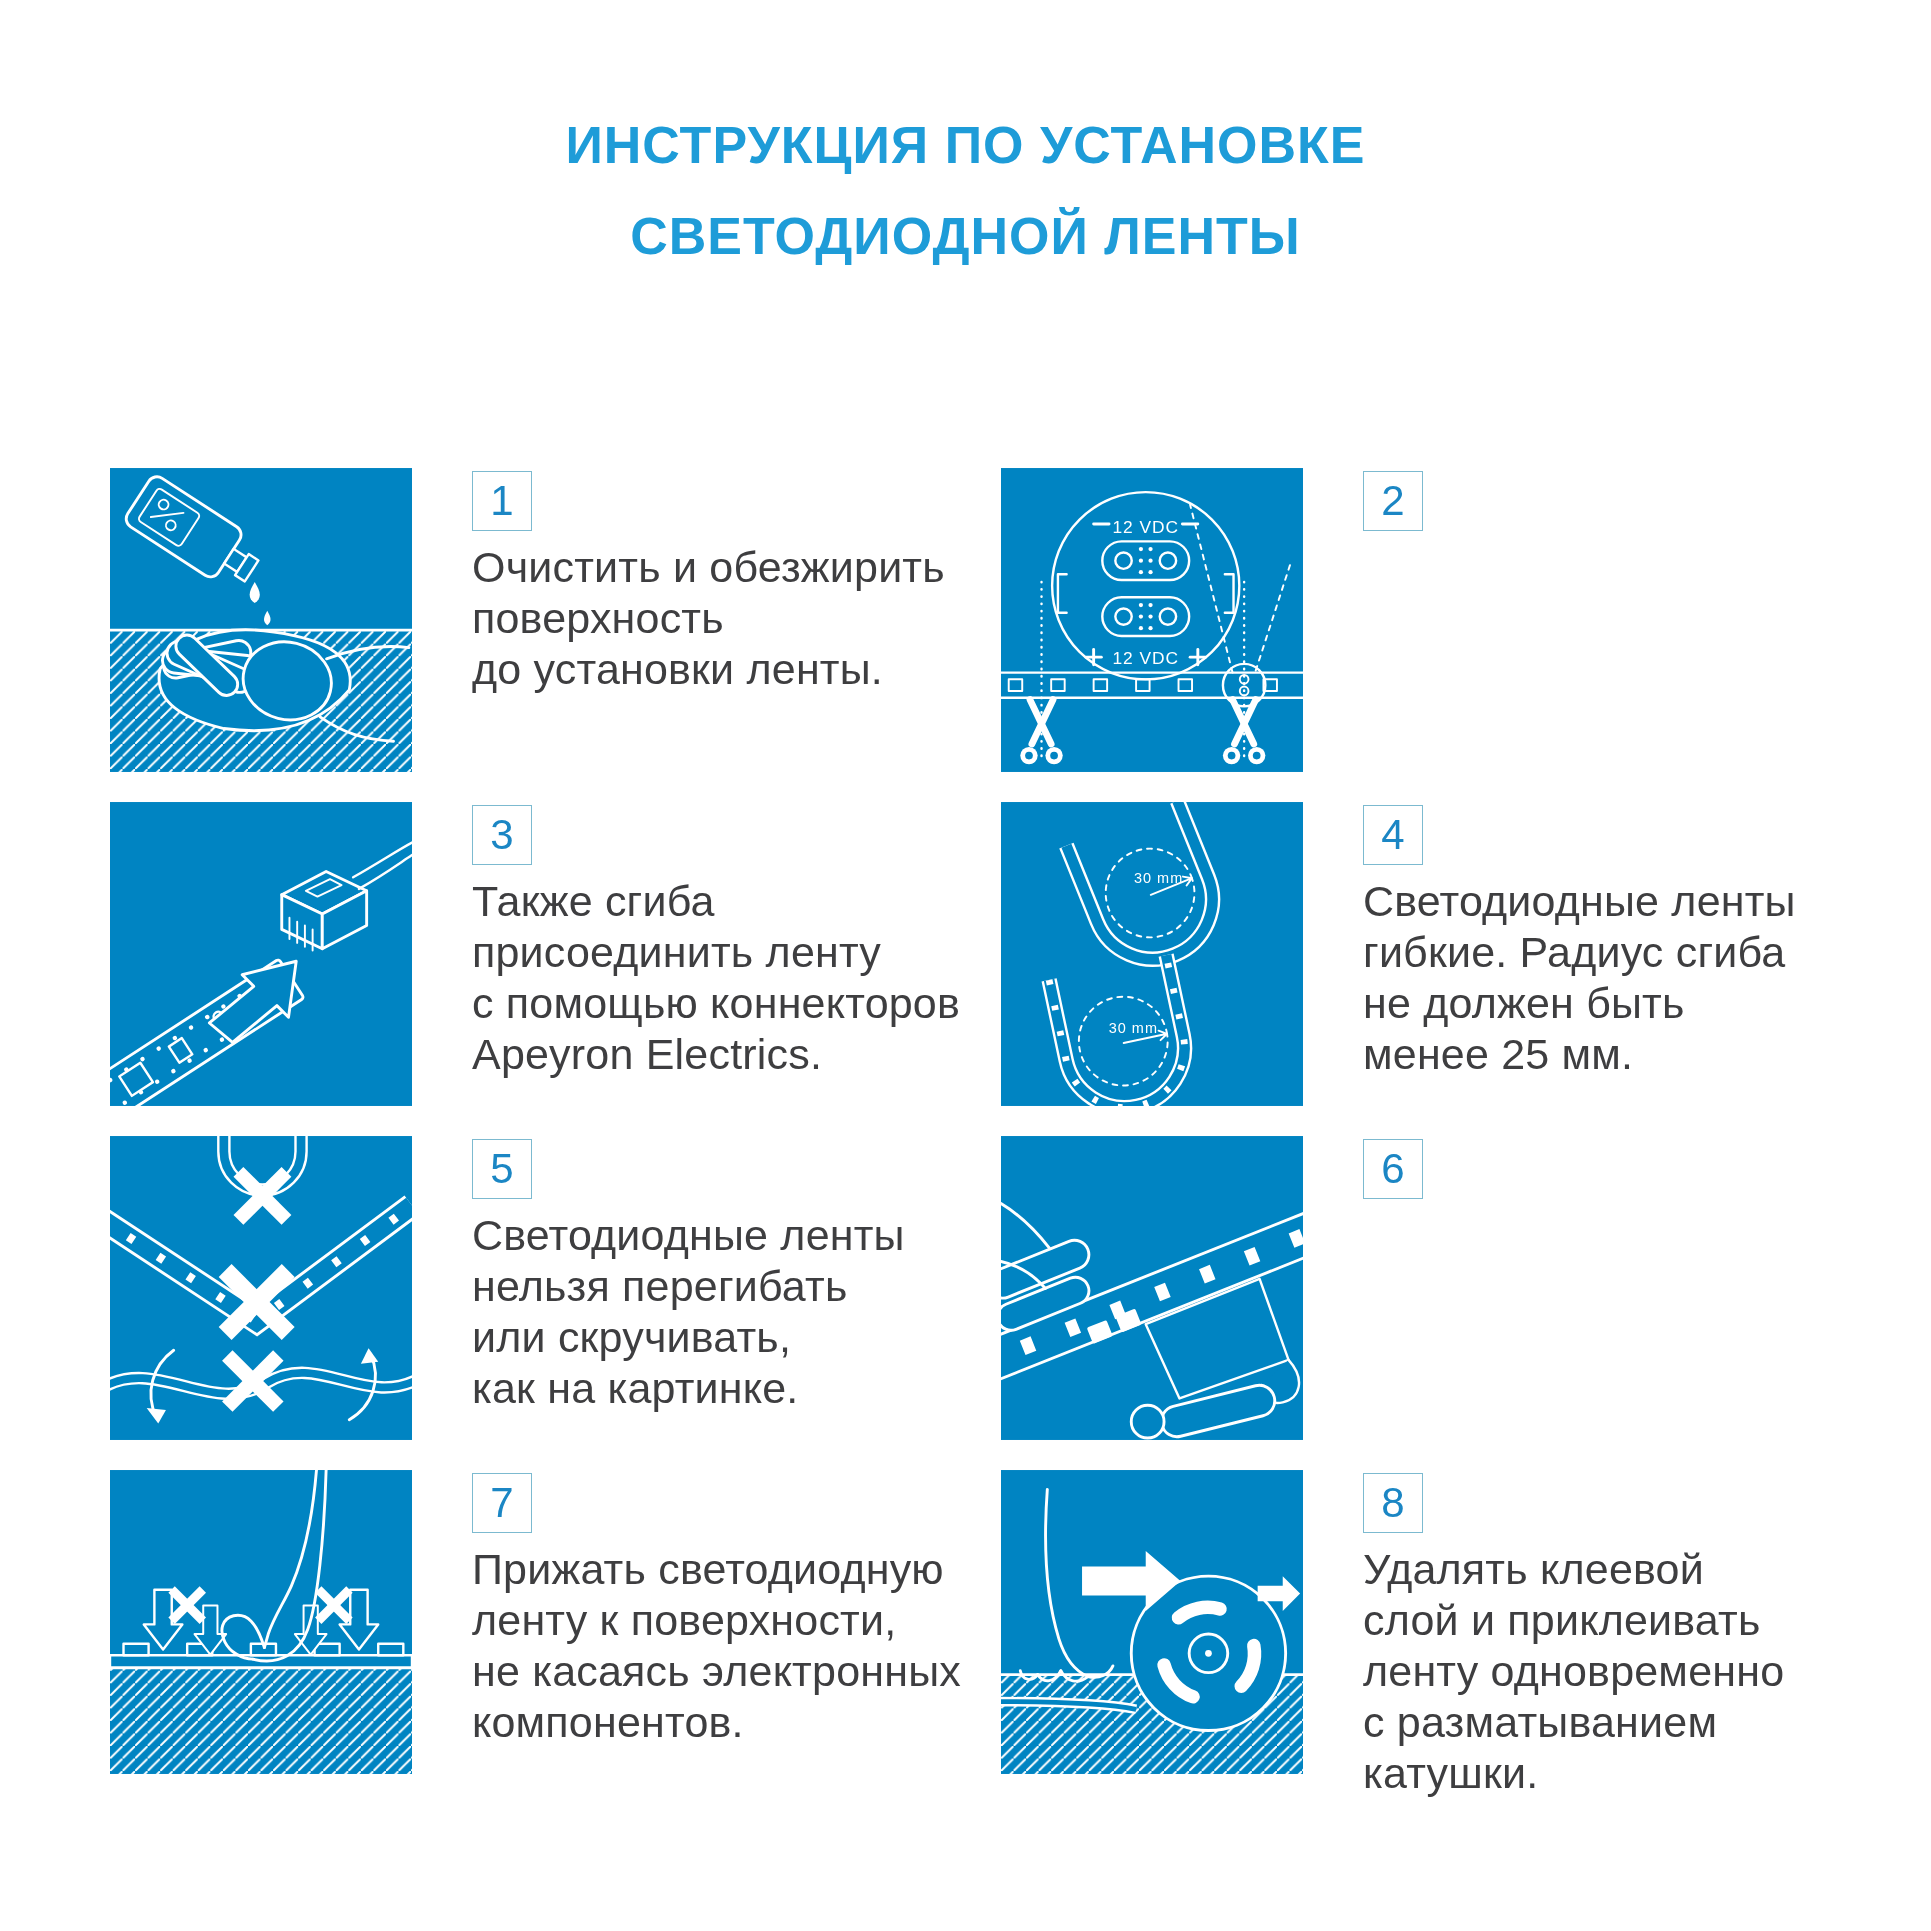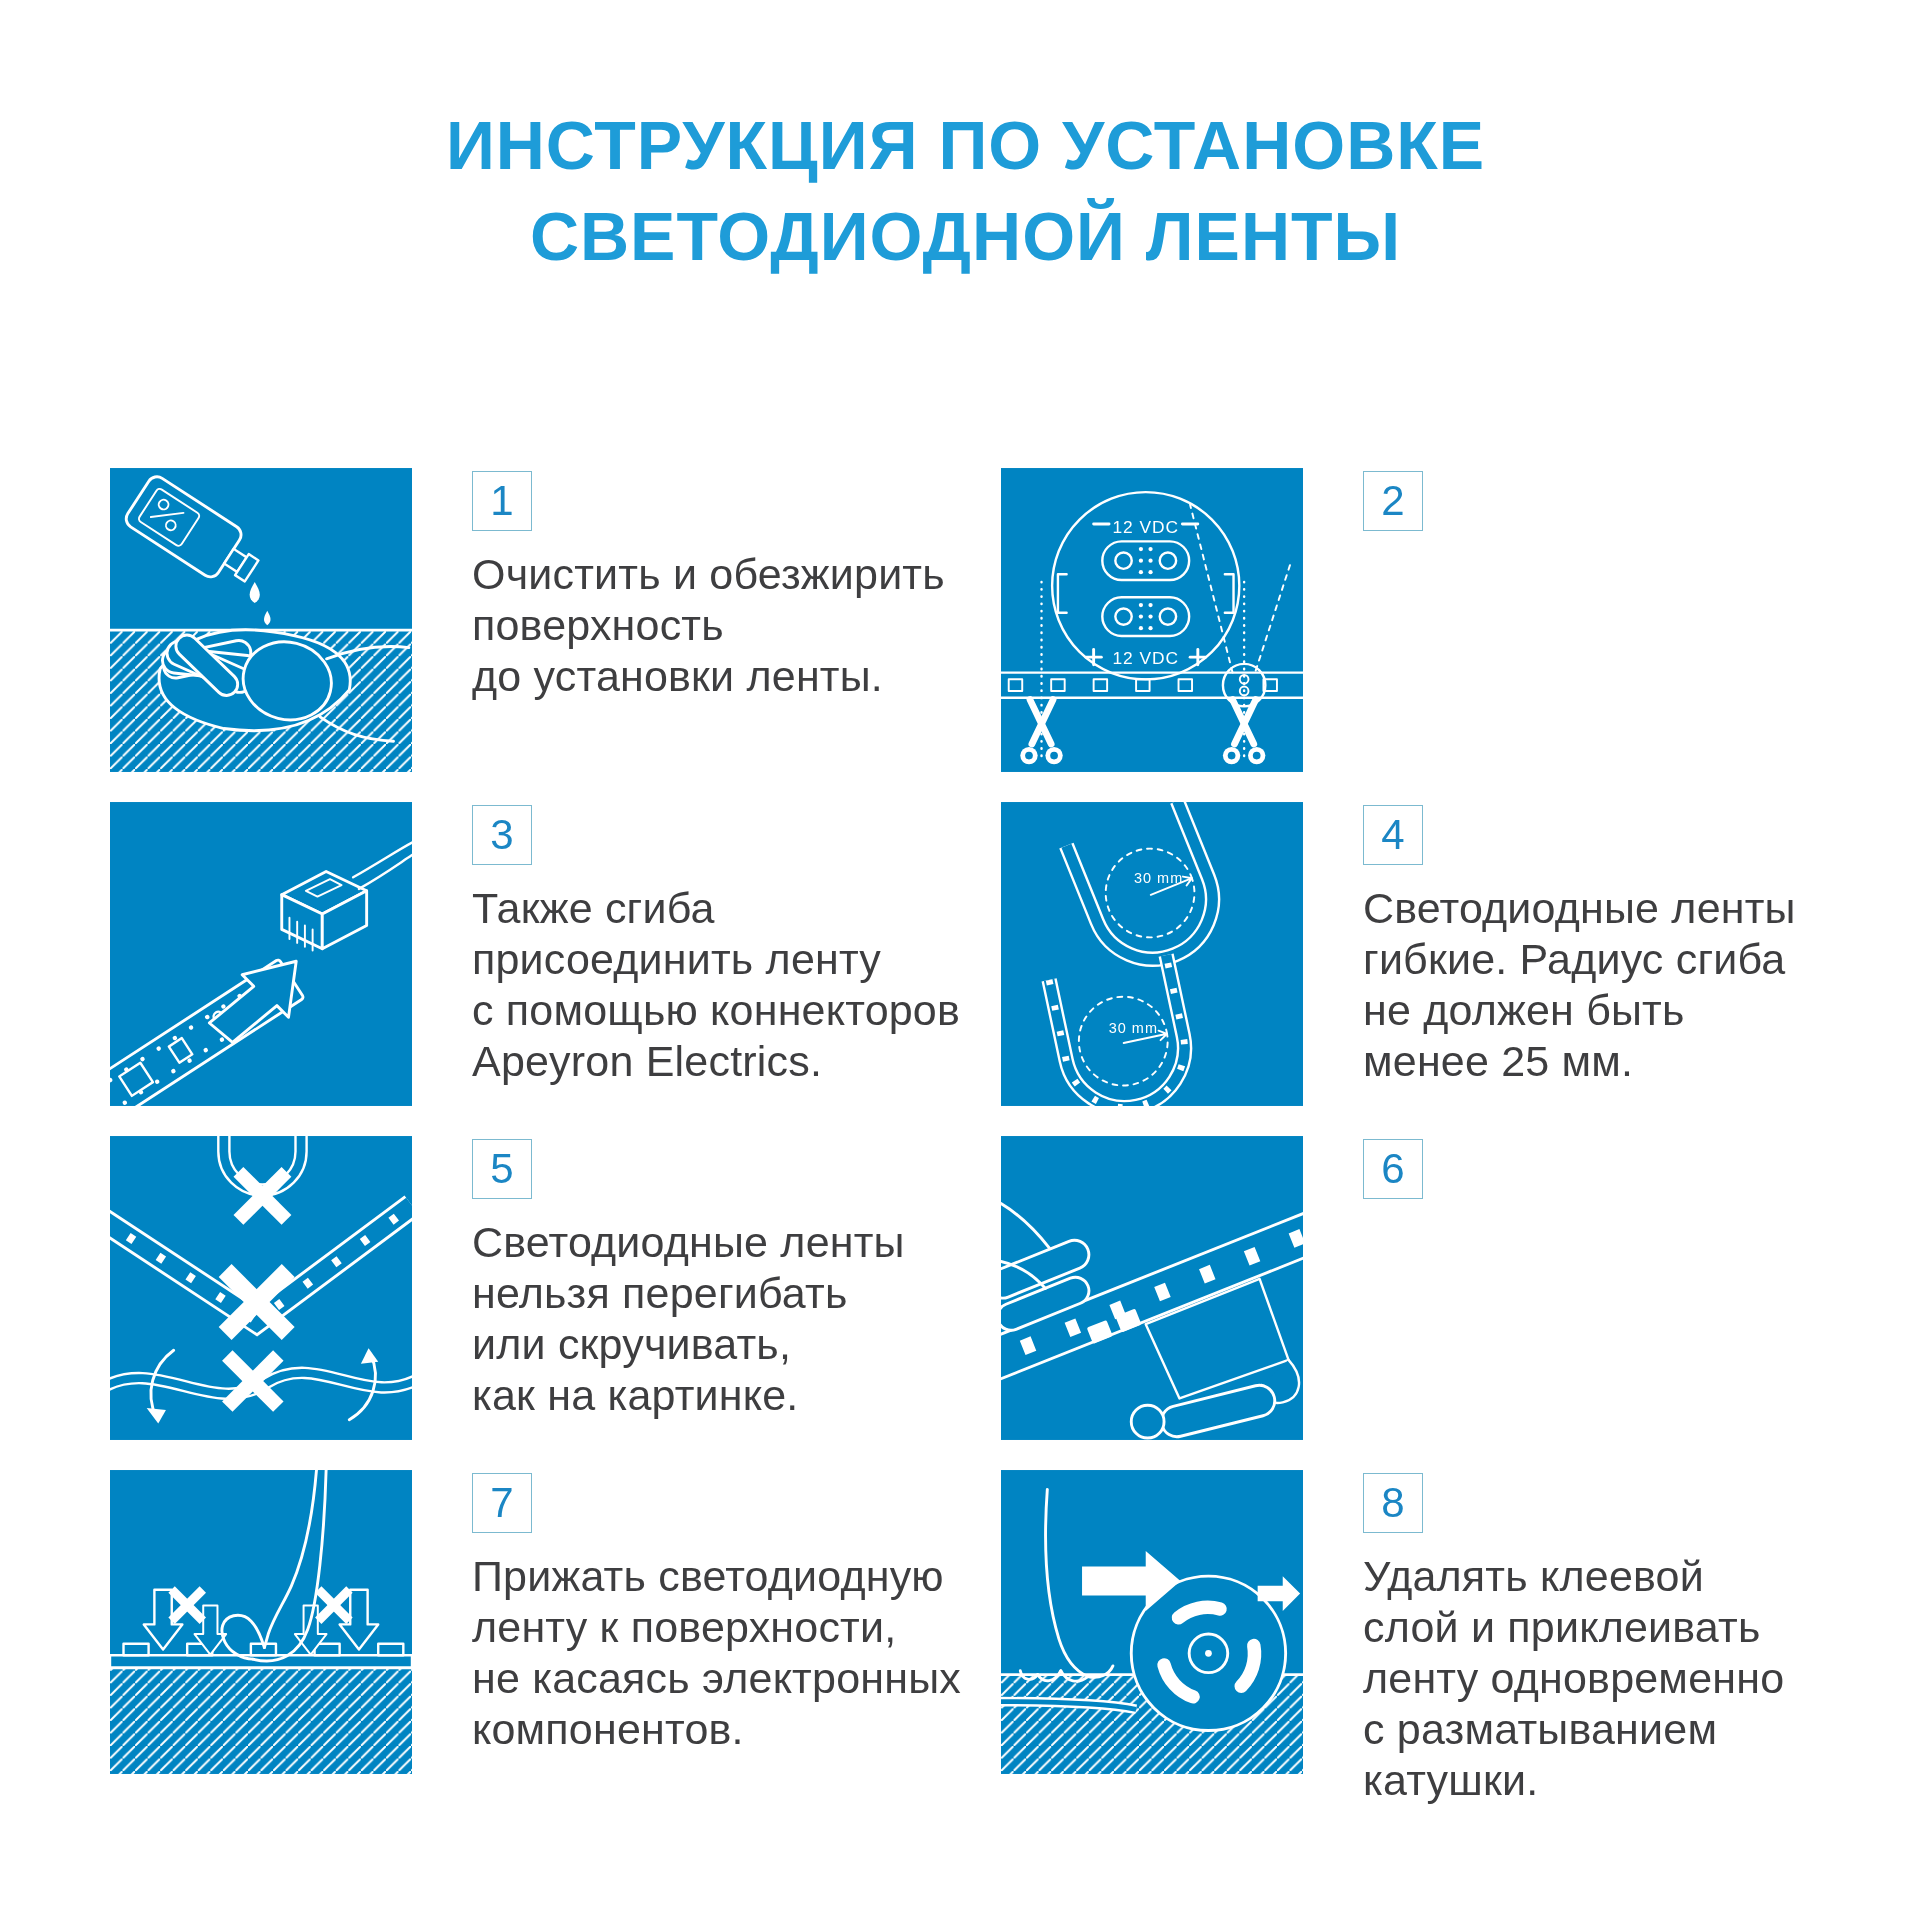--- a/index.html
+++ b/index.html
@@ -9,39 +9,39 @@
     --c-border:#7CBAD0;
     --c-text:#3E3E40;
   }
   *{box-sizing:border-box;margin:0;padding:0}
   html,body{width:1931px;height:1931px}
   body{background:#fff;font-family:"Liberation Sans",sans-serif}
   .canvas{position:relative;width:1931px;height:1931px;background:#fff;overflow:hidden}
   .title{
     position:absolute;left:0;top:100px;width:1931px;
     text-align:center;color:var(--c-title);
-    font-size:68px;line-height:91px;font-weight:700;
+    font-size:52px;line-height:91px;font-weight:700;
     letter-spacing:1px;white-space:pre-line;
   }
   .step{position:absolute;display:flex;gap:25px}
   .s1{left:110px;top:468px}.s2{left:1001px;top:468px}
   .s3{left:110px;top:802px}.s4{left:1001px;top:802px}
   .s5{left:110px;top:1136px}.s6{left:1001px;top:1136px}
   .s7{left:110px;top:1470px}.s8{left:1001px;top:1470px}
   .illus{width:337px;height:304px;flex:none}
   .illus svg{display:block;width:302px;height:304px}
   .side{width:541px}
   .badge{
     width:60px;height:60px;margin-top:2.9px;background:#fff;
     border:1.9px solid var(--c-border);
     display:flex;align-items:center;justify-content:center;
     font-size:42px;color:var(--c-num);
   }
   .step-text{
-    margin-top:18px;font-size:43px;line-height:51px;
+    margin-top:11px;font-size:43px;line-height:51px;
     color:var(--c-text);white-space:pre-line;letter-spacing:0.2px;
   }
   
   .f-blue{fill:var(--c-illus)}
   .f-white{fill:#fff}
   .s{stroke:#fff;fill:none;stroke-width:3;stroke-linejoin:round;stroke-linecap:round}
   .sf{stroke:#fff;fill:var(--c-illus);stroke-width:3;stroke-linejoin:round;stroke-linecap:round}
   .s2w{stroke:#fff;fill:none;stroke-width:2;stroke-linejoin:round;stroke-linecap:round}
   .s25{stroke:#fff;fill:none;stroke-width:2.5;stroke-linejoin:round;stroke-linecap:round}
   .s25f{stroke:#fff;fill:var(--c-illus);stroke-width:2.5;stroke-linejoin:round;stroke-linecap:round}

